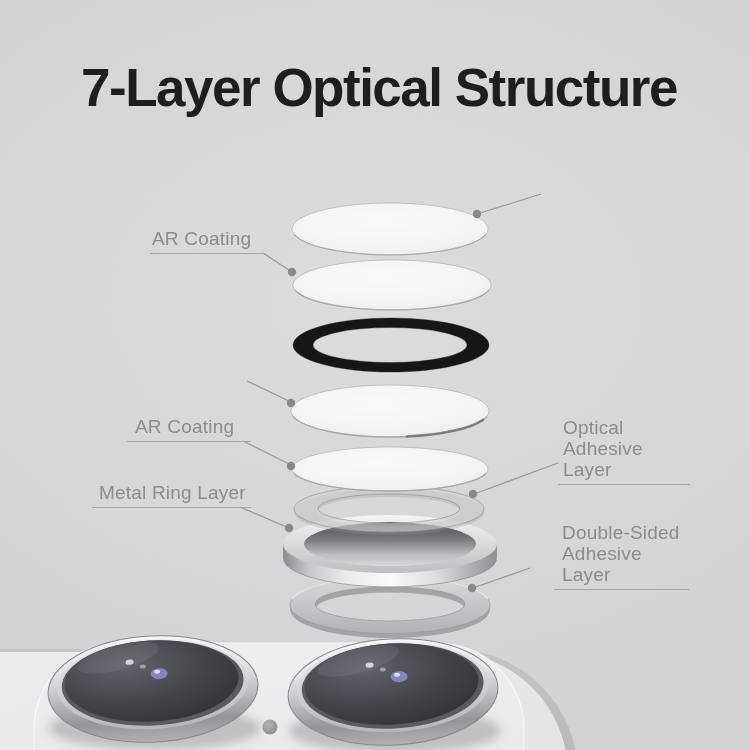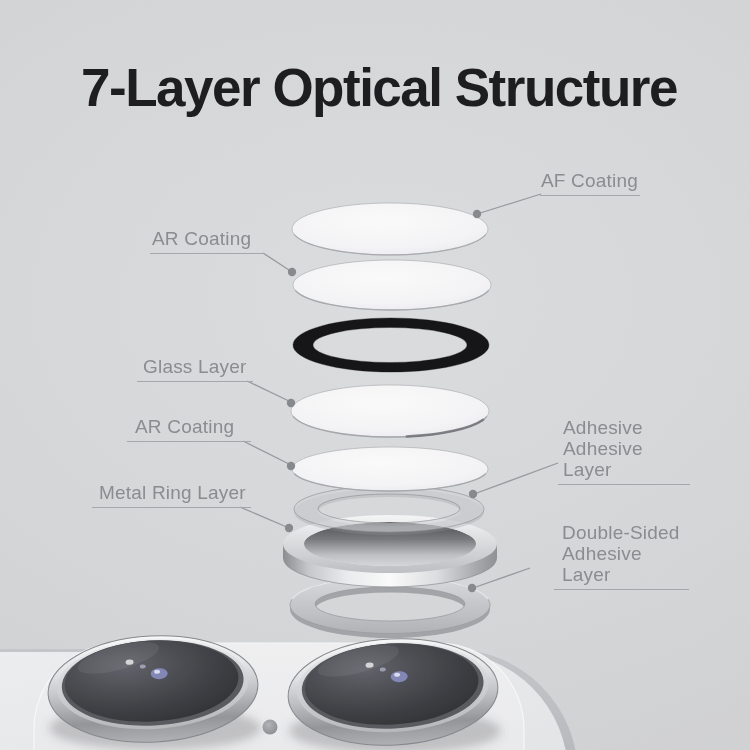--- a/index.html
+++ b/index.html
@@ -201,37 +201,31 @@
         <circle cx="473" cy="494" r="4.2" stroke="none"></circle>
       <line x1="530" y1="568" x2="473" y2="588"></line>
         <circle cx="472" cy="588" r="4.2" stroke="none"></circle>
     </g>
 
     <rect width="750" height="750" filter="url(#grain)" opacity="0.06"></rect>
   </svg>
 
   <h1 class="title">7-Layer Optical Structure</h1>
 
-  <div class="lbl lbl-af">
-    <span>AF Coating</span>
-  </div>
   <div class="lbl lbl-ar-top">
     <span>AR Coating</span>
   </div>
-  <div class="lbl lbl-glass">
-    <span>Glass Layer</span>
-  </div>
   <div class="lbl lbl-ar-bot">
     <span>AR Coating</span>
   </div>
   <div class="lbl lbl-metal">
     <span>Metal Ring Layer</span>
   </div>
   <div class="lbl lbl-optical">
-    <span>Adhesive</span>
+    <span>Optical</span>
     <span>Adhesive Layer</span>
   </div>
   <div class="lbl lbl-double">
     <span>Double-Sided</span>
     <span>Adhesive Layer</span>
   </div>
 
 </div>
 
 </body></html>

